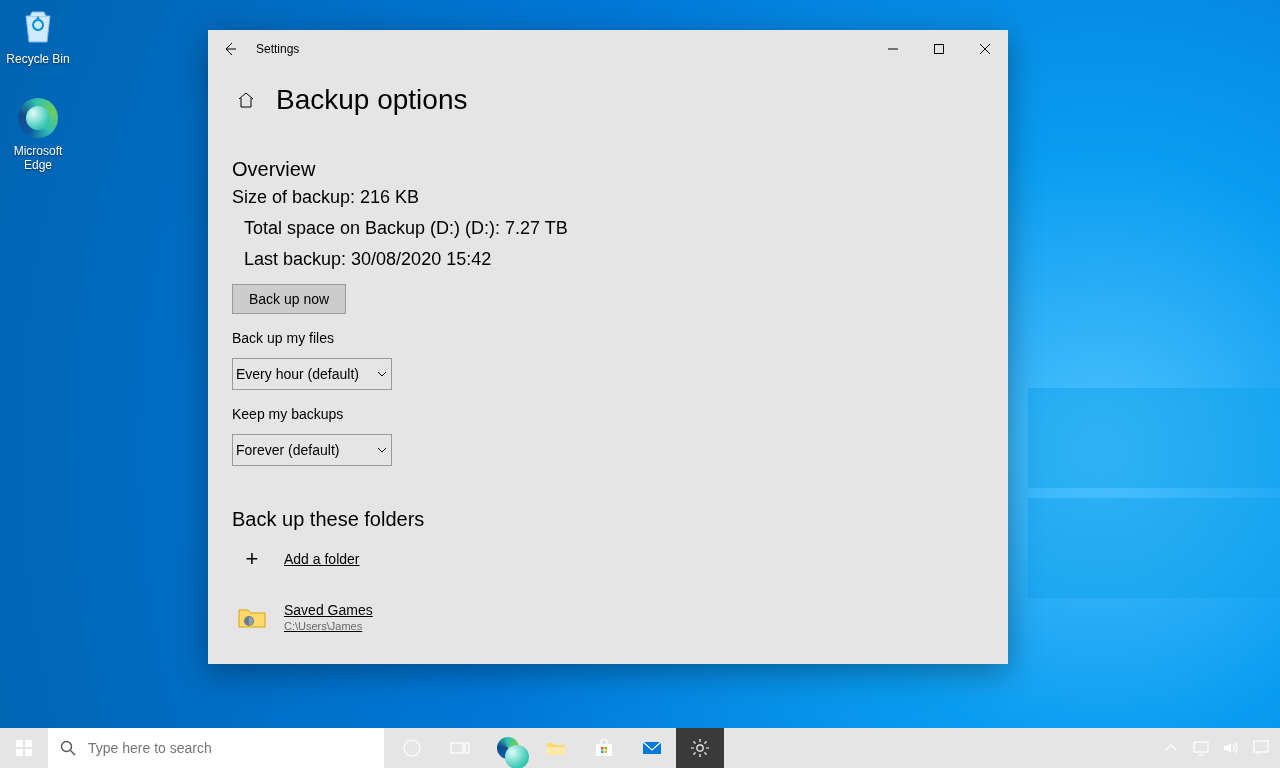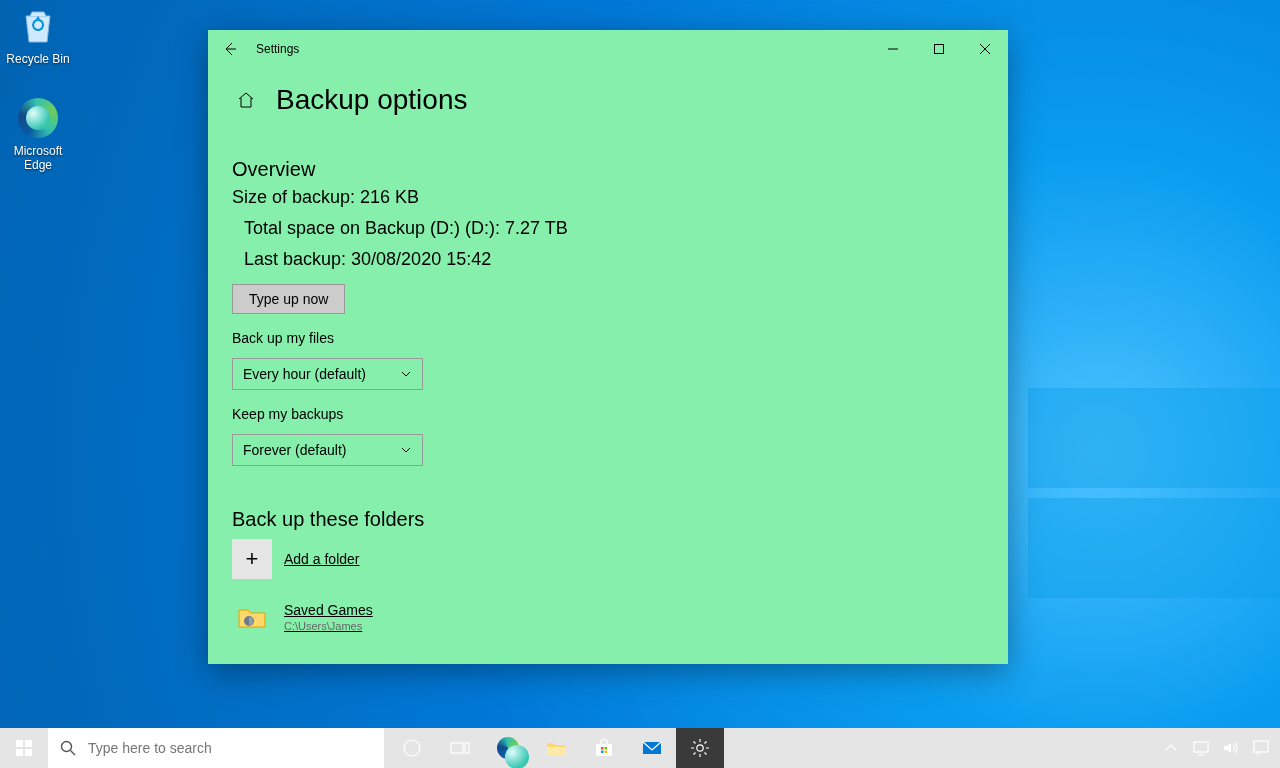--- a/index.html
+++ b/index.html
@@ -8,37 +8,37 @@
   
   .desktop-icon { position:absolute; width:76px; text-align:center; color:#fff; font-size:12px; text-shadow:0 1px 2px rgba(0,0,0,.6); }
   .desktop-icon .ic { width:44px; height:44px; margin:0 auto 4px; display:flex; align-items:center; justify-content:center; }
   .recycle svg { width:40px; height:40px; }
   .edge-ic { width:40px; height:40px; border-radius:50%;
              background: conic-gradient(from 210deg,#0c59a4,#114a8b,#33c2b0,#6ecb5d,#33c2b0,#0c59a4);
              position:relative; }
   .edge-ic::after { content:""; position:absolute; left:8px; top:8px; width:24px; height:24px; border-radius:50%;
                      background: radial-gradient(circle at 30% 30%, #defcf9 0%, #34c6b1 70%); }
   
-  .window { position:absolute; left:208px; top:30px; width:800px; height:634px; background:#86efac; box-shadow:0 8px 30px rgba(0,0,0,.35); }
+  .window { position:absolute; left:208px; top:30px; width:800px; height:634px; background:#e5e5e5; box-shadow:0 8px 30px rgba(0,0,0,.35); }
   .titlebar { height:38px; display:flex; align-items:center; }
   .back-btn { width:44px; height:38px; display:flex; align-items:center; justify-content:center; }
   .titlebar .label { font-size:12px; color:#000; margin-left:4px; }
   .titlebar .spacer { flex:1; }
   .cap-btn { width:46px; height:30px; display:flex; align-items:center; justify-content:center; }
   .cap-btn svg { width:10px; height:10px; }
   .content { padding:0 24px 0 24px; }
   .page-head { display:flex; align-items:center; margin-top:16px; }
   .home-btn { width:28px; height:28px; display:flex; align-items:center; justify-content:center; margin-right:16px; }
   .page-title { font-size:28px; font-weight:400; color:#000; }
   .section-h { font-size:20px; font-weight:400; color:#000; margin-top:42px; }
   .sub { font-size:18px; color:#000; margin-top:6px; }
   .sub + .sub { margin-top:10px;margin-left:12px; }
   .btn { display:inline-block; margin-top:14px; padding:6px 16px; background:#cccccc; border:1px solid #999999; font-size:14px; color:#000; cursor:default; }
   .field-label { font-size:14px; color:#000; margin-top:16px; }
-  .select { margin-top:12px; width:191px; height:32px; border:1px solid #999999; display:flex; align-items:center; justify-content:space-between; padding:0 10px; font-size:14px; color:#000; }
+  .select { margin-top:12px; width:160px; height:32px; border:1px solid #999999; display:flex; align-items:center; justify-content:space-between; padding:0 3px; font-size:14px; color:#000; }
   .select .chev { width:12px; height:12px; }
   .section-h2 { font-size:20px; font-weight:400; color:#000; margin-top:42px; }
   .folder-row { display:flex; align-items:center; margin-top:8px; }
   .tile { width:40px; height:40px; background:#e6e6e6; display:flex; align-items:center; justify-content:center; }
   .tile .plus { font-size:22px; color:#000; }
   .folder-row .txt { margin-left:12px;text-decoration:underline; }
   .folder-row .name { font-size:14px; color:#000; }
   .folder-row .path { font-size:11px; color:#666; margin-top:2px; }
   .folder-ic { width:40px; height:40px; display:flex; align-items:center; justify-content:center; }
   .folder-ic svg { width:32px; height:32px; }
@@ -123,21 +123,21 @@
             <path class="stroke" d="M3 9 L10 3 L17 9 M5 8 V17 H15 V8"></path>
           </svg>
       </div>
       <div class="page-title">Backup options</div>
     </div>
 
     <div class="section-h">Overview</div>
     <div class="sub">Size of backup: 216 KB</div>
     <div class="sub">Total space on Backup (D:) (D:): 7.27 TB</div>
     <div class="sub">Last backup: 30/08/2020 15:42</div>
-    <div class="btn">Type up now</div>
+    <div class="btn">Back up now</div>
 
     <div class="field-label">Back up my files</div>
     <div class="select">
       <span>Every hour (default)</span>
       <svg class="chev" viewBox="0 0 12 12">
           <path class="stroke" d="M2 4 L6 8 L10 4"></path>
         </svg>
     </div>
 
     <div class="field-label">Keep my backups</div>

